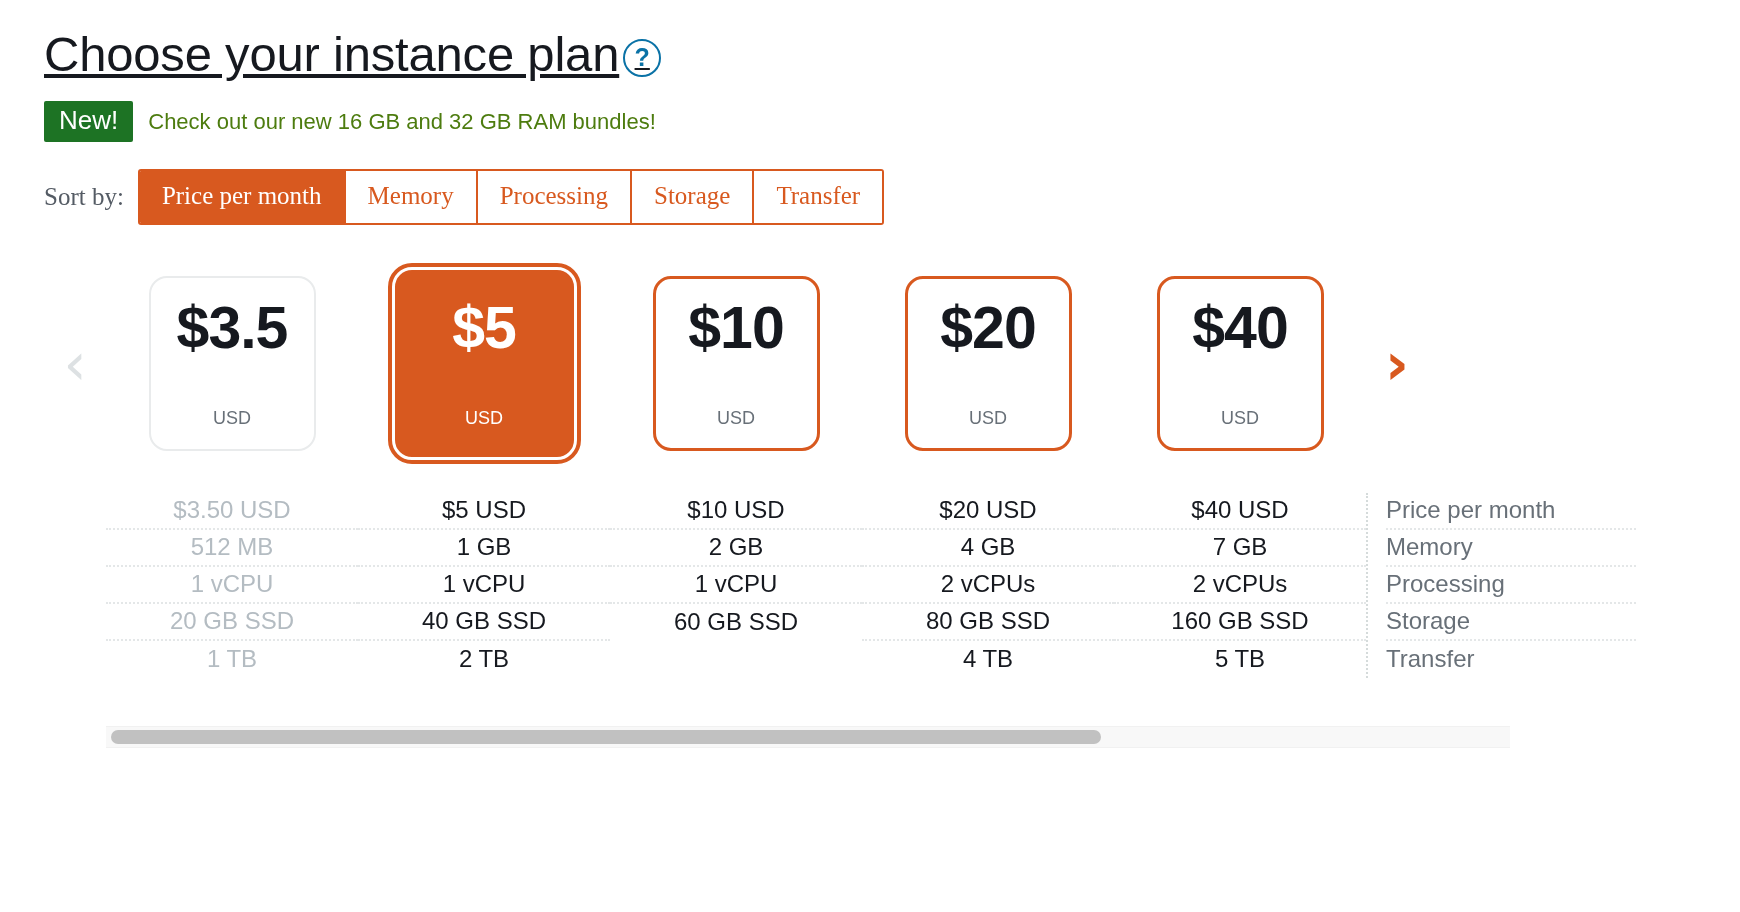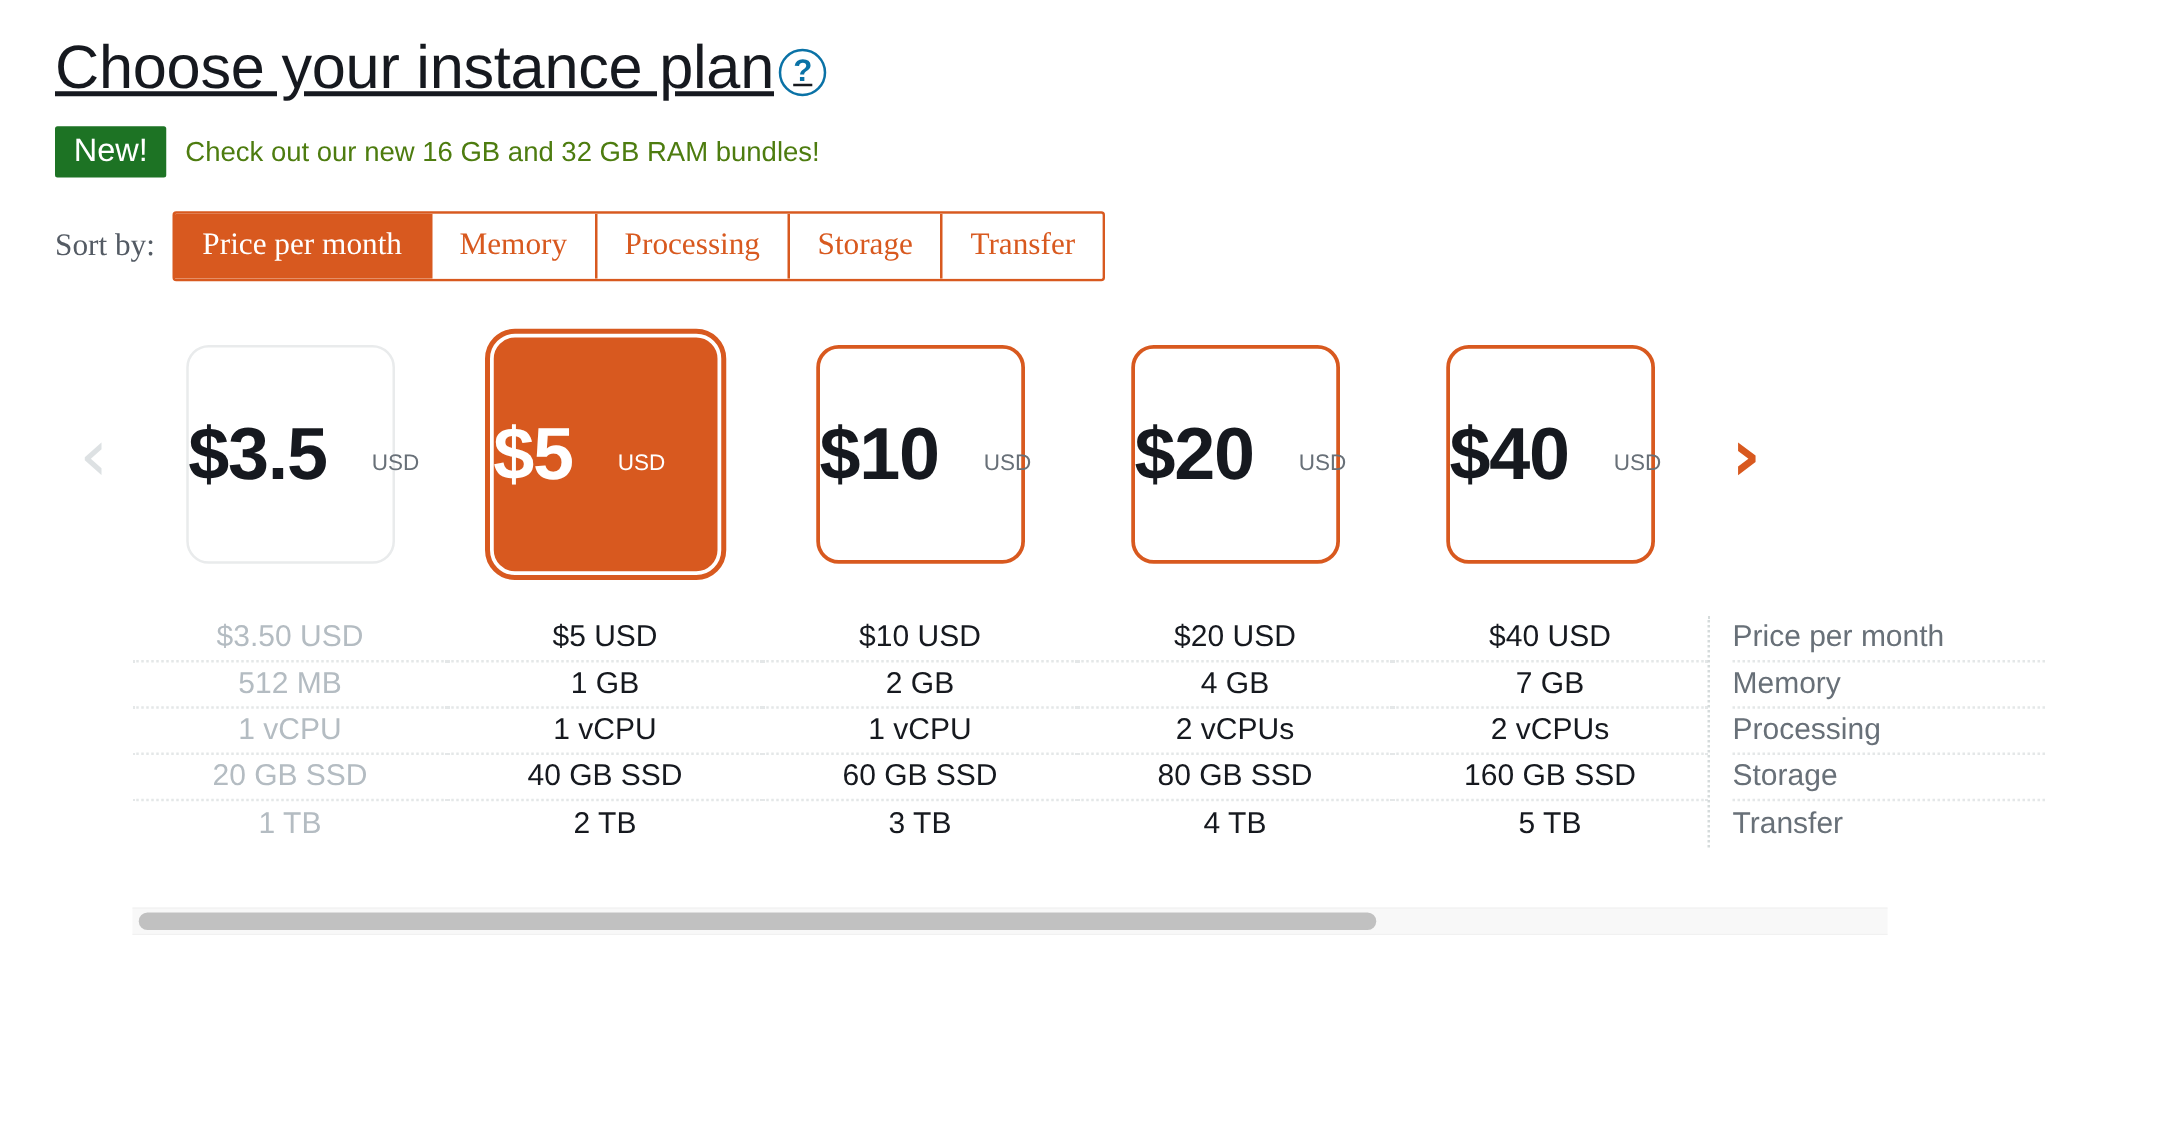--- a/index.html
+++ b/index.html
@@ -135,22 +135,23 @@
     justify-content: center;
     align-items: center;
     height: 210px;
   }
   .card {
     width: 167px;
     height: 175px;
     border-radius: 18px;
     box-sizing: border-box;
     display: flex;
-    flex-direction: row;
-    align-items: center;
+    flex-direction: column;
+    align-items: center;
+    justify-content: center;
     background: #ffffff;
     cursor: pointer;
     gap: 36px;
   }
   .card .price {
     font-size: 59px;
     font-weight: 700;
     line-height: 1;
     letter-spacing: -1px;
   }
@@ -322,21 +323,20 @@
     <div class="spec-cell">1 vCPU</div>
     <div class="spec-cell">40 GB SSD</div>
     <div class="spec-cell">2 TB</div>
   </div>
 
   <div class="spec-col">
     <div class="spec-cell">$10 USD</div>
     <div class="spec-cell">2 GB</div>
     <div class="spec-cell">1 vCPU</div>
     <div class="spec-cell">60 GB SSD</div>
-    <div class="spec-cell">3 TB</div>
   </div>
 
   <div class="spec-col">
     <div class="spec-cell">$20 USD</div>
     <div class="spec-cell">4 GB</div>
     <div class="spec-cell">2 vCPUs</div>
     <div class="spec-cell">80 GB SSD</div>
     <div class="spec-cell">4 TB</div>
   </div>
 

